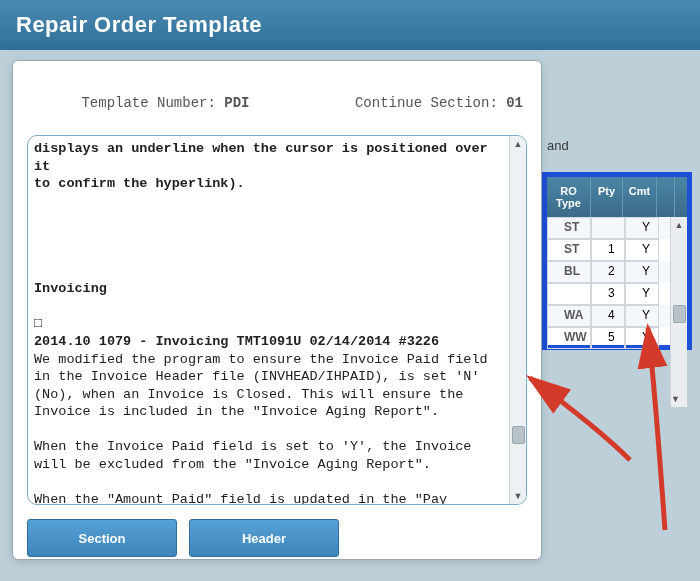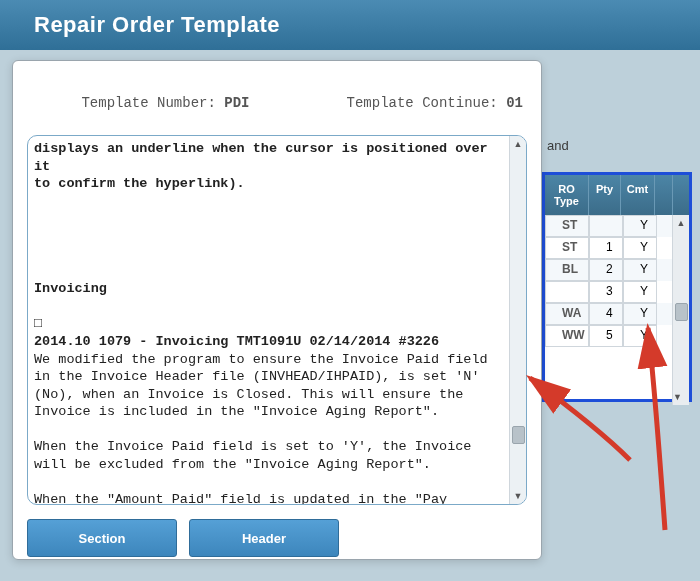--- a/index.html
+++ b/index.html
@@ -11,34 +11,34 @@
     overflow: hidden;
     position: relative;
   }
 
   
   .page-header {
     background: linear-gradient(#4b8bb3, #2f6f97);
     color: #fff;
     font-size: 22px;
     font-weight: bold;
-    padding: 12px 34px;
+    padding: 12px 16px;
     font-family: Verdana, Arial, sans-serif;
     letter-spacing: .5px;
   }
 
   
   .bg-table-wrap {
     position: absolute;
     right: 8px;
     top: 172px;
     width: 150px;
-    height: 230px;
+    height: 178px;
     background: #fff;
-    border: 3px solid #1d4ed8;
+    border: 5px solid #1d4ed8;
   }
   .bg-table-head {
     display: flex;
     background: linear-gradient(#4c85a6,#3b6c89);
     color: #fff;
     font-size: 11px;
     font-weight: bold;
     text-align: center;
   }
   .bg-table-head > div {
@@ -230,21 +230,21 @@
     </div>
   </div>
 </div>
 
 <div class="dialog">
   <div class="dlg-meta">
     <div class="left">
       <span>Template Number: </span><b>PDI</b>
     </div>
     <div class="right">
-      <span>Template Continue: </span><b>01</b>
+      <span>Continue Section: </span><b>01</b>
     </div>
   </div>
   <div class="dlg-textarea-wrap">
     <div class="dlg-textarea" id="dlg-textarea"><div><b>displays an underline when the cursor is positioned over it</b></div><div><b>to confirm the hyperlink).</b></div><div>&nbsp;</div><div>&nbsp;</div><div>&nbsp;</div><div>&nbsp;</div><div>&nbsp;</div><div><b>Invoicing</b></div><div>&nbsp;</div><div><b>□</b></div><div><b>2014.10 1079 - Invoicing TMT1091U 02/14/2014 #3226</b></div><div>We modified the program to ensure the Invoice Paid field in the Invoice Header file (INVHEAD/IHPAID), is set 'N' (No), when an Invoice is Closed. This will ensure the Invoice is included in the "Invoice Aging Report".</div><div>&nbsp;</div><div>When the Invoice Paid field is set to 'Y', the Invoice will be excluded from the "Invoice Aging Report".</div><div>&nbsp;</div><div>When the "Amount Paid" field is updated in the "Pay Invoice" window, the "Amount Paid" value will be deducted from the</div></div>
     <div class="ta-scroll">
       <div class="arrow up">▲</div>
       <div class="thumb"></div>
       <div class="arrow down">▼</div>
     </div>
   </div>

